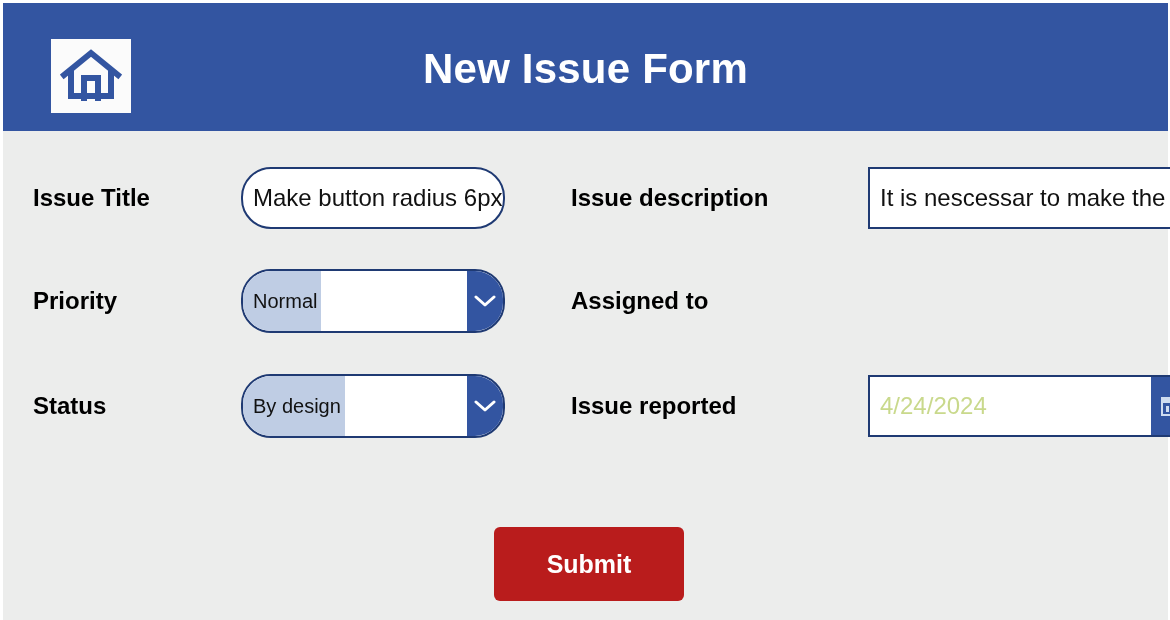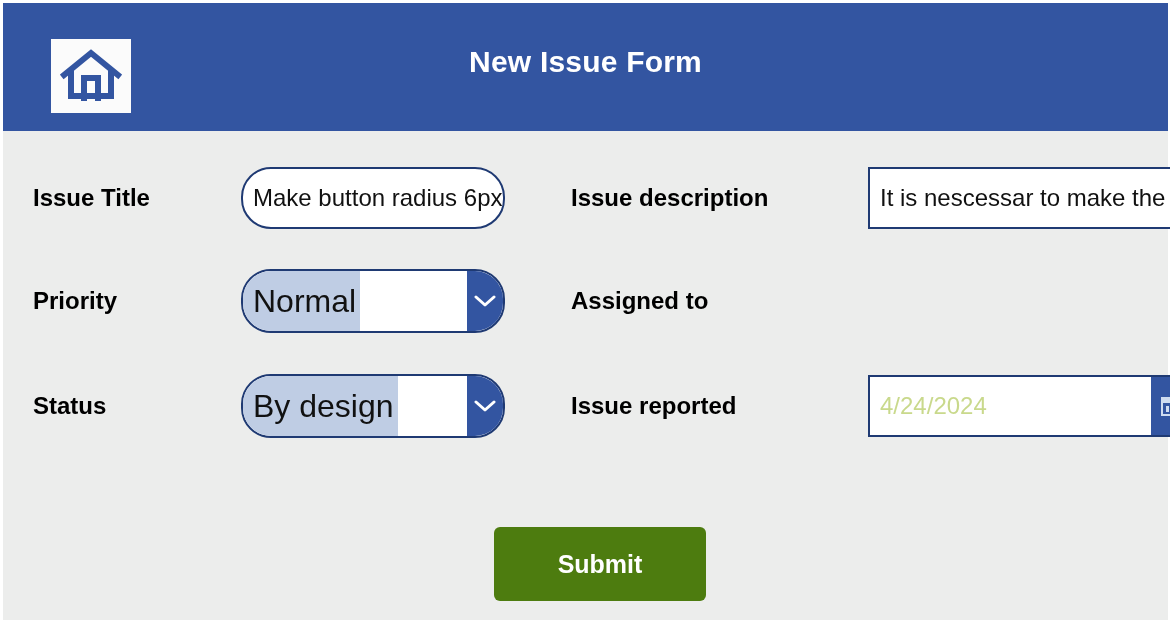--- a/index.html
+++ b/index.html
@@ -47,21 +47,21 @@
     justify-content: center;
   }
   .home-icon svg { display: block; }
   .header-title {
     position: absolute;
     left: 0;
     right: 0;
     top: 42px;
     text-align: center;
     color: #ffffff;
-    font-size: 30px;
+    font-size: 42px;
     font-weight: bold;
     letter-spacing: 0.2px;
   }
 
   
   .form {
     position: absolute;
     left: 0;
     top: 128px;
     width: 100%;
@@ -118,21 +118,21 @@
   }
   .field-text.clipped { overflow: hidden; }
   .field-text.placeholder-date { color: #c9d98c; }
 
   .sel-value {
     display: inline-flex;
     align-items: center;
     background: #bfcde4;
     height: 100%;
     padding: 0 4px 0 10px;
-    font-size: 32px;
+    font-size: 20px;
     color: #111111;
     white-space: nowrap;
     box-sizing: border-box;
   }
   .sel-fill {
     flex: 1 1 auto;
     background: #ffffff;
   }
 
   .dropdown-btn {
@@ -150,23 +150,23 @@
     display: flex;
     align-items: center;
     justify-content: center;
   }
 
   
   .submit-btn {
     position: absolute;
     left: 491px;
     top: 524px;
-    width: 212px;
+    width: 190px;
     height: 74px;
-    background: #4d7c0f;
+    background: #b91c1c;
     border: none;
     border-radius: 6px;
     color: #ffffff;
     font-size: 25px;
     font-weight: bold;
     font-family: "Liberation Sans", sans-serif;
     cursor: pointer;
   }
 </style>
 </head>

